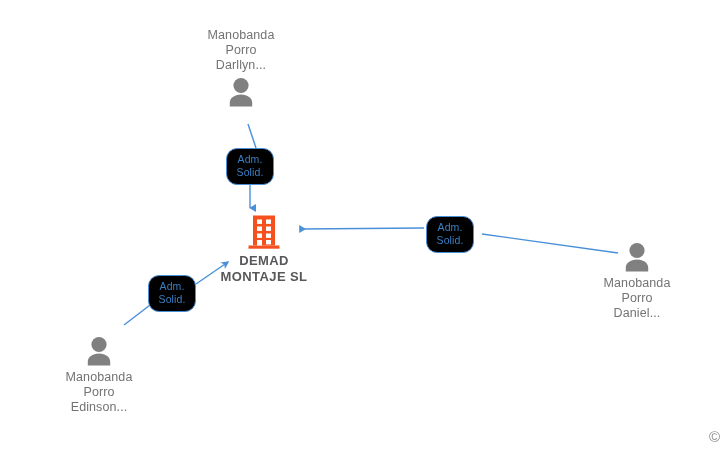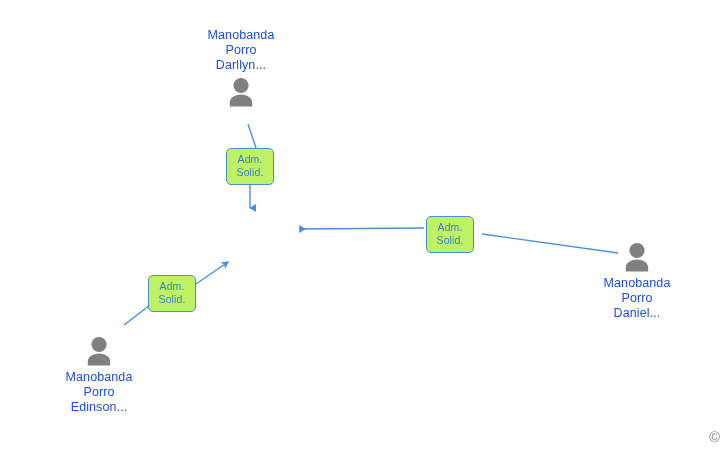--- a/index.html
+++ b/index.html
@@ -35,21 +35,21 @@
   .node-icon {
     display: block;
     margin: 0 auto;
     line-height: 0;
   }
   .node-label {
     display: block;
     margin-top: 4px;
     font-size: 12.5px;
     line-height: 15px;
-    color: #1d4ed8;
+    color: #737373;
     white-space: pre-line;
     letter-spacing: 0.1px;
   }
   .node-label.company {
     color: #58585a;
     font-weight: bold;
     font-size: 13px;
     line-height: 16px;
     letter-spacing: 0.4px;
     margin-top: 3px;
@@ -60,22 +60,22 @@
   .node.label-above .node-label {
     margin-top: 0;
     margin-bottom: 4px;
   }
 
   
   .chip {
     position: absolute;
     box-sizing: border-box;
     border: 1px solid #4a90d9;
-    border-radius: 5px;
-    background: #bef264;
+    border-radius: 11px;
+    background: #000000;
     color: #3b7fc4;
     font-size: 10.5px;
     line-height: 13px;
     text-align: center;
     padding: 4px 6px 5px 6px;
     white-space: pre-line;
     letter-spacing: 0.1px;
   }
 
   
@@ -166,20 +166,38 @@
       <svg width="34" height="30" viewBox="0 0 34 30" xmlns="http://www.w3.org/2000/svg">
         <circle cx="17" cy="8.5" r="7.6" fill="#808080"></circle>
         <path d="M17 17.4c-6.6 0-11.2 3.6-11.2 8.2v4.0h22.4v-4.0c0-4.6-4.6-8.2-11.2-8.2z" fill="#808080"></path>
       </svg>
     </span>
     <span class="node-label">Manobanda
 Porro
 Edinson...</span>
   </div>
 
+  <div class="node company-node" style="left:184px; top:214px;">
+    <span class="node-icon">
+      <svg width="34" height="36" viewBox="0 0 34 36" xmlns="http://www.w3.org/2000/svg">
+        <rect x="6" y="1.5" width="22" height="30" fill="#f4511e"></rect>
+        <rect x="1.5" y="31.5" width="31" height="3.2" fill="#f4511e"></rect>
+        <rect x="10" y="5.5" width="5" height="4.4" fill="#ffffff"></rect>
+        <rect x="19" y="5.5" width="5" height="4.4" fill="#ffffff"></rect>
+        <rect x="10" y="12.5" width="5" height="4.4" fill="#ffffff"></rect>
+        <rect x="19" y="12.5" width="5" height="4.4" fill="#ffffff"></rect>
+        <rect x="10" y="19.5" width="5" height="4.4" fill="#ffffff"></rect>
+        <rect x="19" y="19.5" width="5" height="4.4" fill="#ffffff"></rect>
+        <rect x="10" y="26.0" width="5" height="5.5" fill="#ffffff"></rect>
+        <rect x="19" y="26.0" width="5" height="4.4" fill="#ffffff"></rect>
+      </svg>
+    </span>
+    <span class="node-label company">DEMAD
+MONTAJE  SL</span>
+  </div>
 
   <div class="chip" style="left:226px; top:148px; width:48px;">Adm.
 Solid.</div>
 
   <div class="chip" style="left:426px; top:216px; width:48px;">Adm.
 Solid.</div>
 
   <div class="chip" style="left:148px; top:275px; width:48px;">Adm.
 Solid.</div>
 

